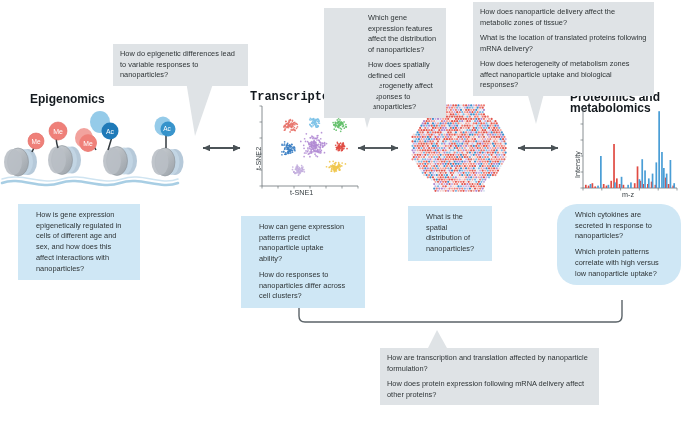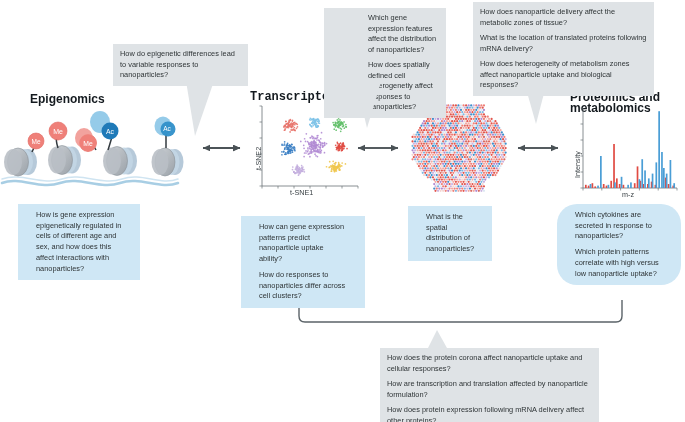--- a/index.html
+++ b/index.html
@@ -2024,21 +2024,20 @@
   <div class="callout" style="left:473px; top:2px; width:181px;">
     <p>How does nanoparticle delivery affect the metabolic zones of tissue?</p>
     <p>What is the location of translated proteins following mRNA delivery?</p>
     <p>How does heterogeneity of metabolism zones affect nanoparticle uptake and biological responses?</p>
   </div>
   <svg class="layer">
     <path d="M523,78 L548,78 L536,124 z" fill="#dfe3e6"></path>
   </svg>
 
   <div class="callout" style="left:380px; top:348px; width:219px;">
-    <p>How does the protein corona affect nanoparticle uptake and cellular responses?</p>
     <p>How are transcription and translation affected by nanoparticle formulation?</p>
     <p>How does protein expression following mRNA delivery affect other proteins?</p>
   </div>
   <svg class="layer">
     <path d="M428,348 L447,348 L437,330 z" fill="#dfe3e6"></path>
   </svg>
 
   <div class="bluebox" style="left:18px; top:204px; width:122px;">
     <p>How is gene expression epigenetically regulated in cells of different age and sex, and how does this affect interactions with nanoparticles?</p>
   </div>

